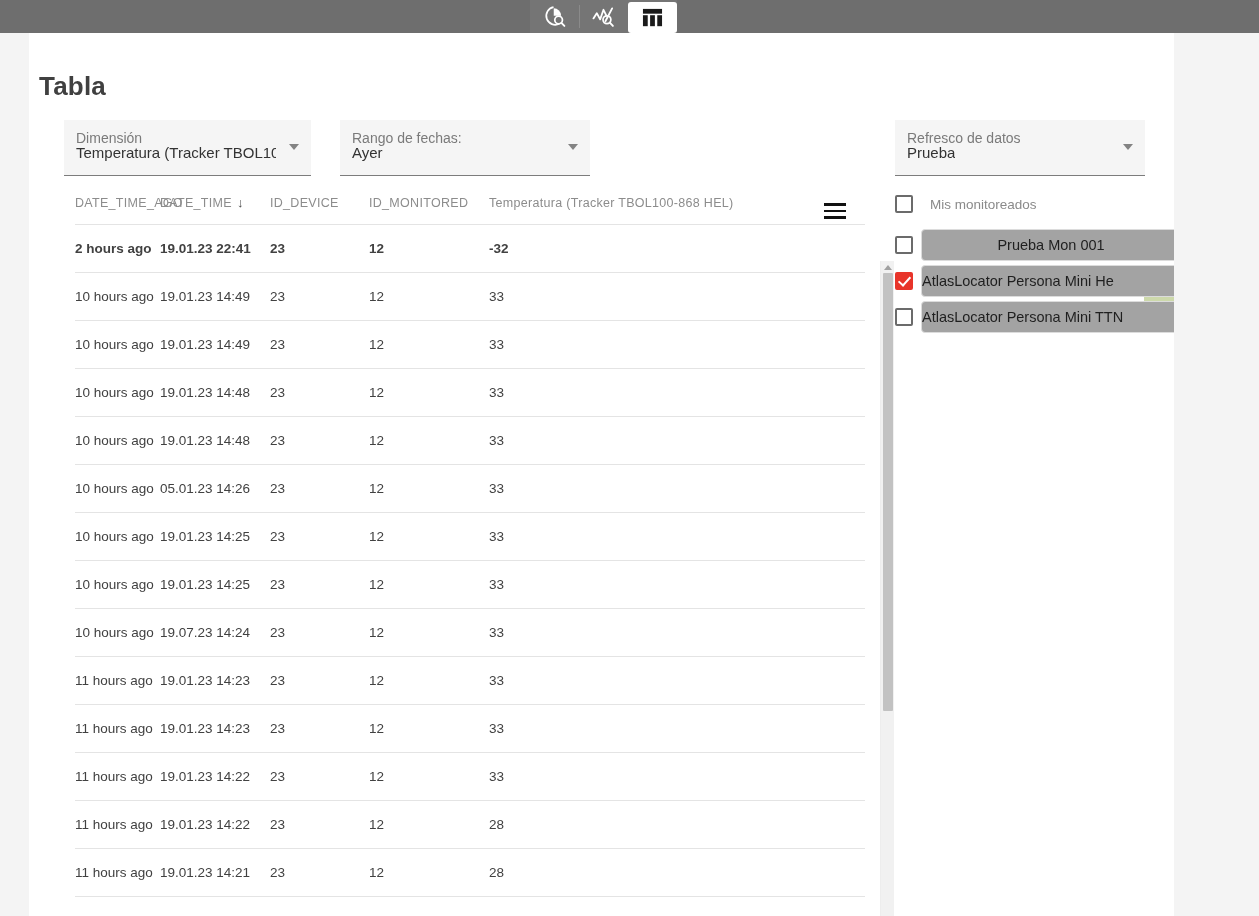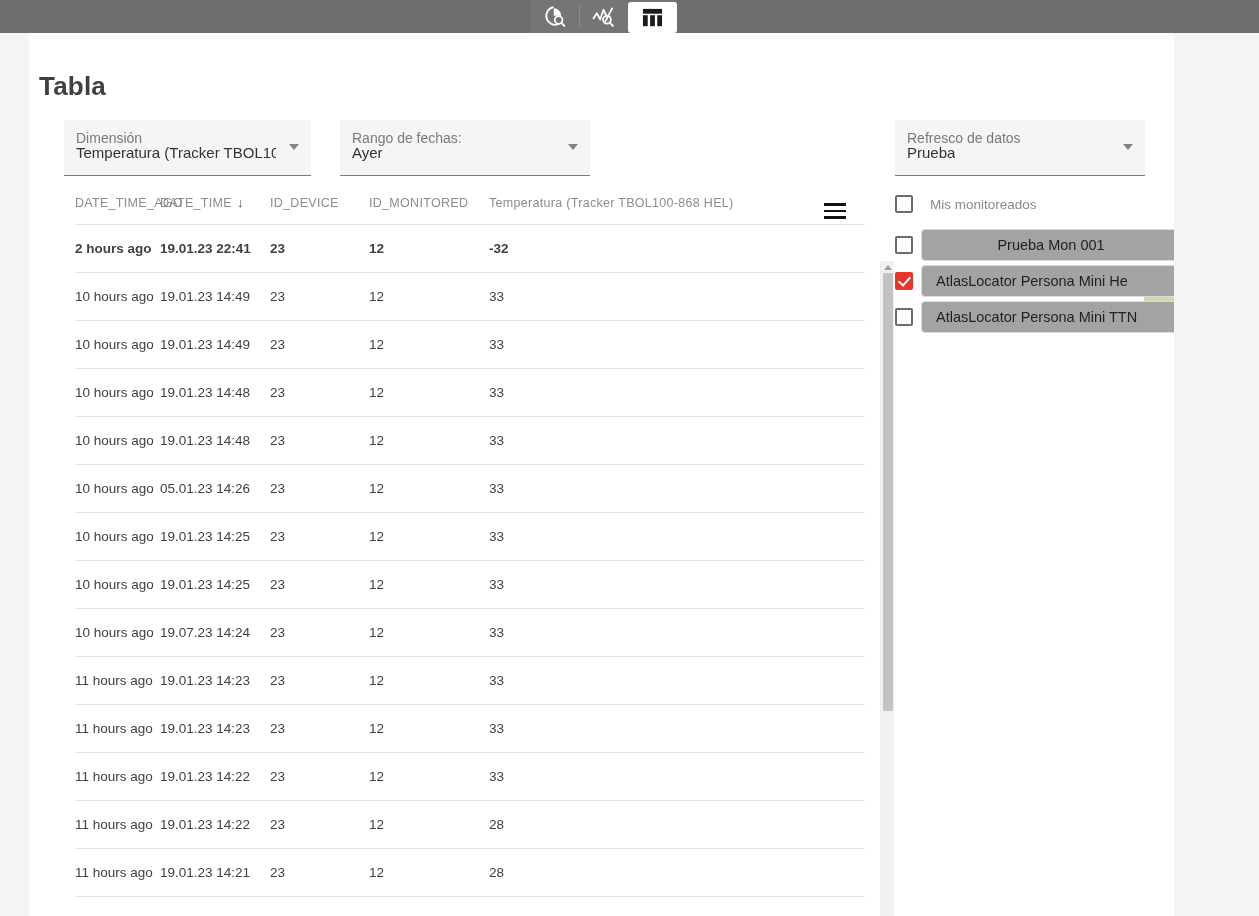--- a/index.html
+++ b/index.html
@@ -192,21 +192,21 @@
     border: 1px solid #dcdcdc;
     border-radius: 4px;
     background: #a3a3a3;
     display: flex; align-items: center;
     font-size: 14.5px; color: #1f1f1f;
     overflow: hidden;
     cursor: pointer;
     z-index: 2;
   }
   .mon-card.center { justify-content: center; }
-  .mon-card.left { padding-left: 14px; }
+  .mon-card.left { }
   .green-tab {
     position: absolute;
     left: 249px; top: 3px;
     width: 30px; height: 38px;
     background: #cdd9ab;
     border-radius: 2px;
     z-index: 1;
   }
 </style>
 </head>

